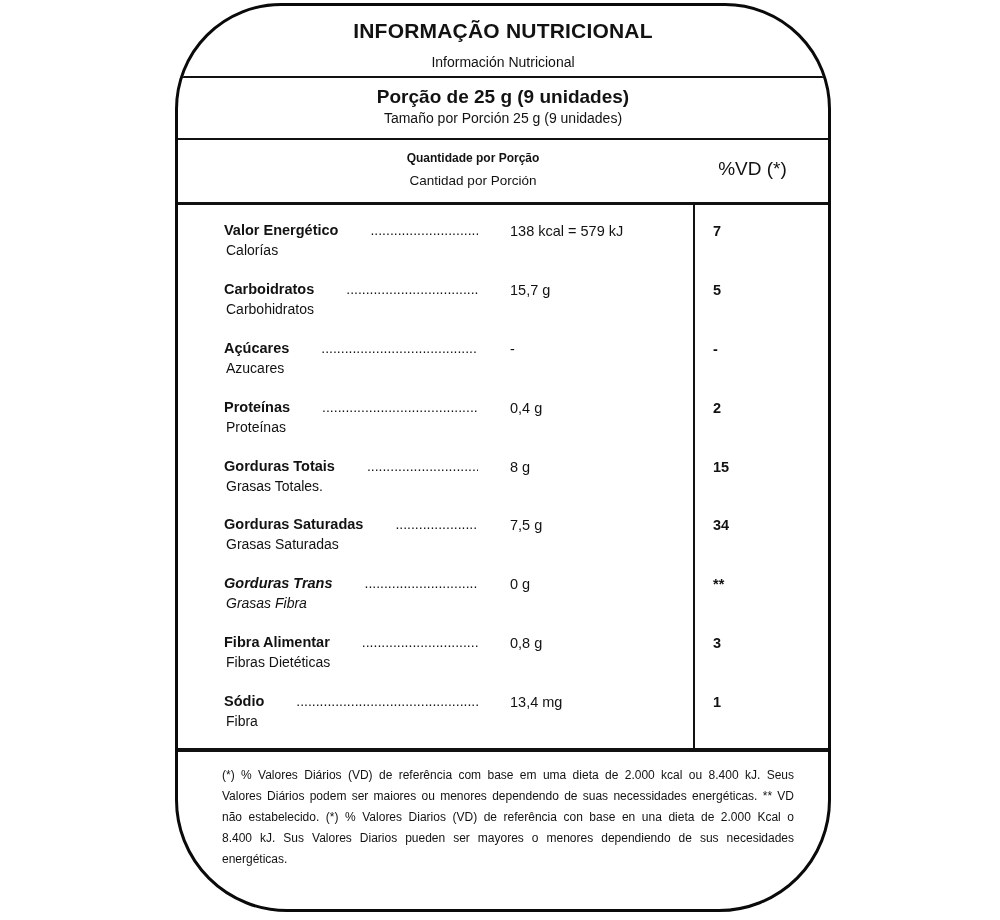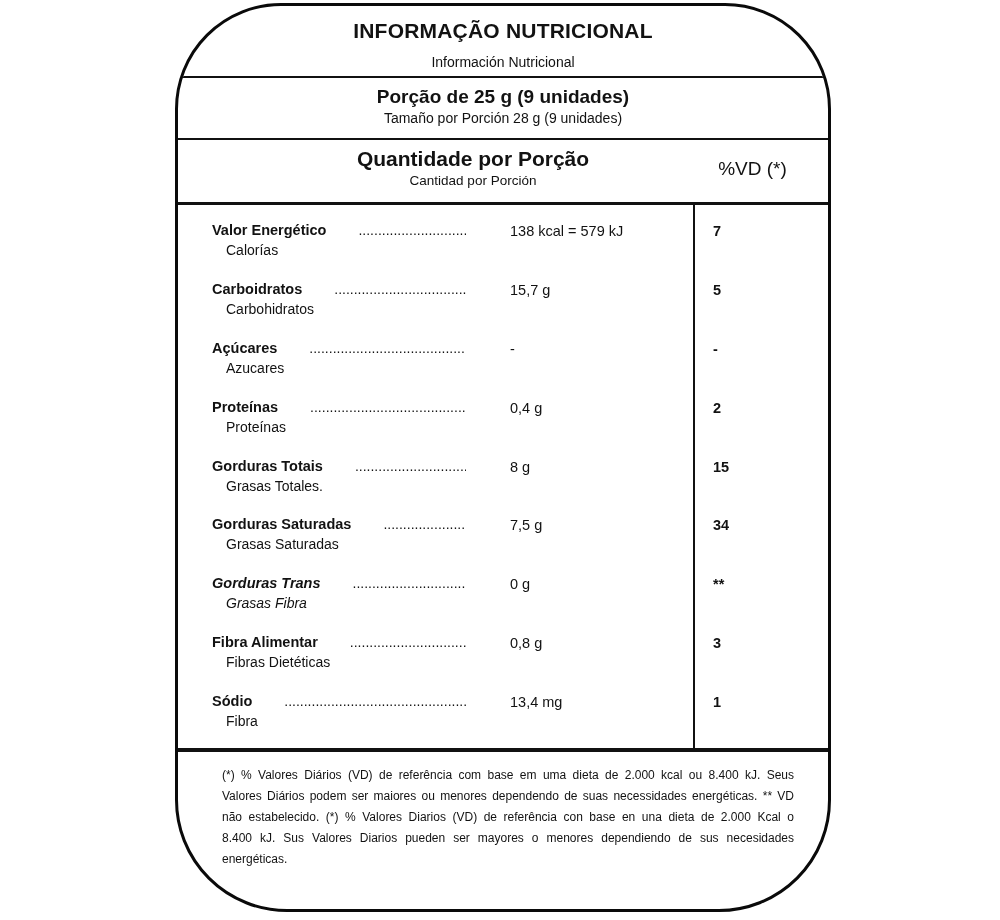--- a/index.html
+++ b/index.html
@@ -34,30 +34,30 @@
   .main-subtitle { font-size: 14px; line-height: 19px; margin-top: 10px; }
 
   
   .sec-portion { height: 62px; border-bottom: 2px solid #111; text-align: center; padding-top: 7px; }
   .portion-title { font-size: 19px; font-weight: bold; line-height: 23px; }
   .portion-subtitle { font-size: 14px; line-height: 19px; margin-top: 1px; }
 
   
   .sec-qty { height: 65px; position: relative; border-bottom: 3px solid #111; }
   .qty-title-box { position: absolute; left: 0; top: 7px; width: 590px; text-align: center; }
-  .qty-title { font-size: 21px; font-weight: bold; line-height: 23px; }
+  .qty-title { font-size: 12px; font-weight: bold; line-height: 23px; }
   .qty-subtitle { font-size: 13.5px; line-height: 18px; margin-top: 2px; }
   .qty-vd { position: absolute; left: 502px; top: 18px; width: 145px; text-align: center; font-size: 19px; }
 
   
   .sec-table { height: 547px; border-bottom: 4px solid #111; position: relative; padding-top: 15px; overflow: hidden; }
   .vd-divider { position: absolute; left: 515px; top: 0; bottom: 0; width: 2px; background: #111; }
   .row { position: relative; height: 58.9px; }
   .row-label {
-    position: absolute; left: 34px; top: 0; width: 254px;
+    position: absolute; left: 46px; top: 0; width: 254px;
     display: flex; align-items: baseline;
     font-size: 14.5px; line-height: 20px; gap: 28px;
   }
   .row-label .nm { font-weight: bold; white-space: nowrap; }
   .row-label .dots { flex: 1 1 auto; overflow: hidden; white-space: nowrap; font-size: 14px; padding-left: 4px; }
   .row-sub { position: absolute; left: 48px; top: 20px; font-size: 14px; line-height: 20px; }
   .row-val { position: absolute; left: 332px; top: 1px; font-size: 14.5px; line-height: 20px; }
   .row-vd { position: absolute; left: 535px; top: 1px; font-size: 14.5px; font-weight: bold; line-height: 20px; }
   .row.italic .nm, .row.italic .row-sub { font-style: italic; }
 
@@ -76,21 +76,21 @@
 <div class="page">
   <div class="label-card">
 
     <div class="sec sec-title">
       <div class="main-title">INFORMAÇÃO NUTRICIONAL</div>
       <div class="main-subtitle">Información Nutricional</div>
     </div>
 
     <div class="sec sec-portion">
       <div class="portion-title">Porção de 25 g (9 unidades)</div>
-      <div class="portion-subtitle">Tamaño por Porción 28 g (9 unidades)</div>
+      <div class="portion-subtitle">Tamaño por Porción 25 g (9 unidades)</div>
     </div>
 
     <div class="sec sec-qty">
       <div class="qty-title-box">
         <div class="qty-title">Quantidade por Porção</div>
         <div class="qty-subtitle">Cantidad por Porción</div>
       </div>
       <div class="qty-vd">%VD (*)</div>
     </div>
 

